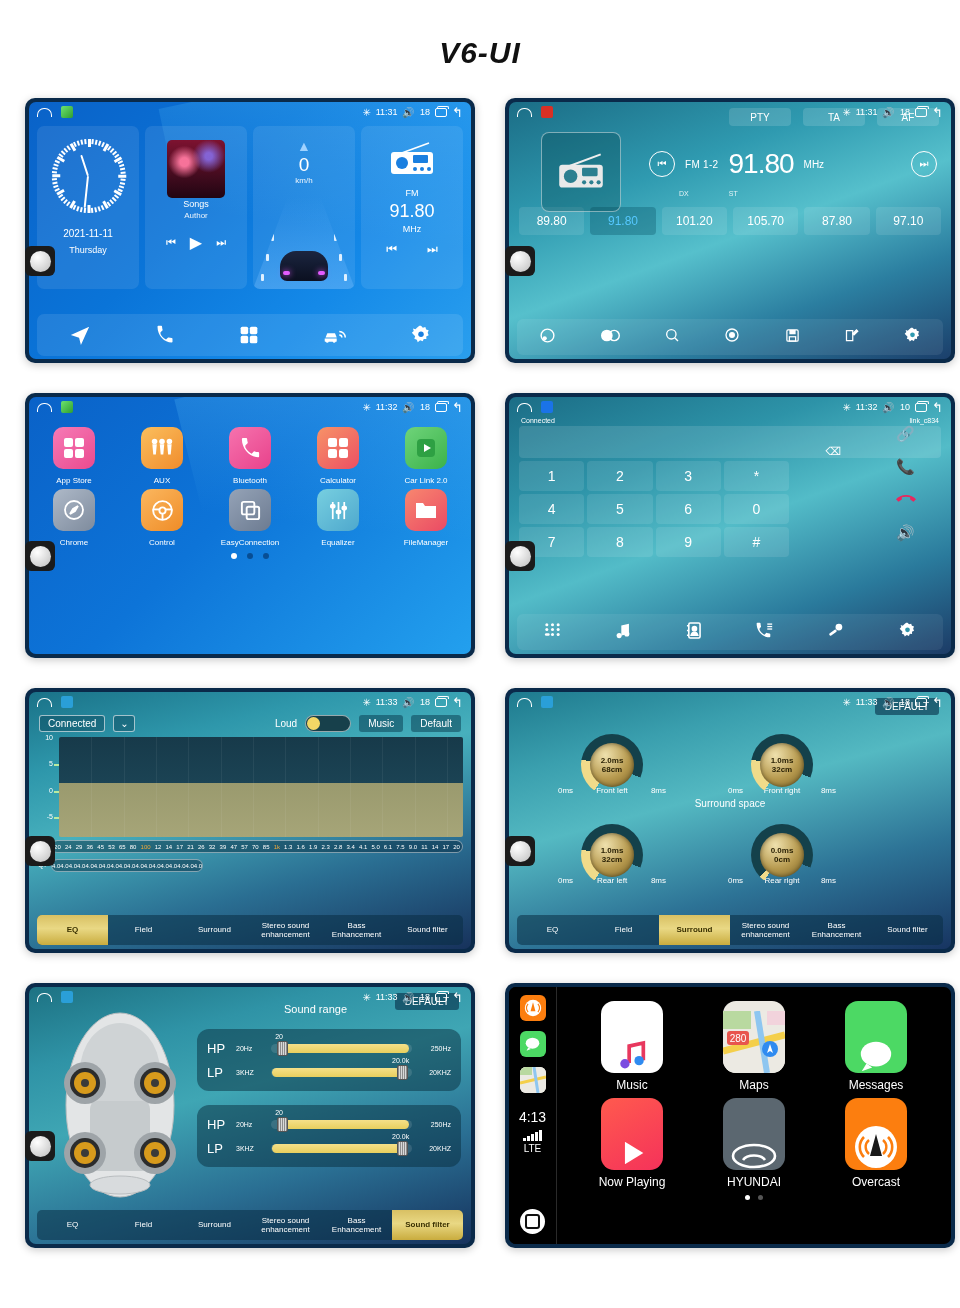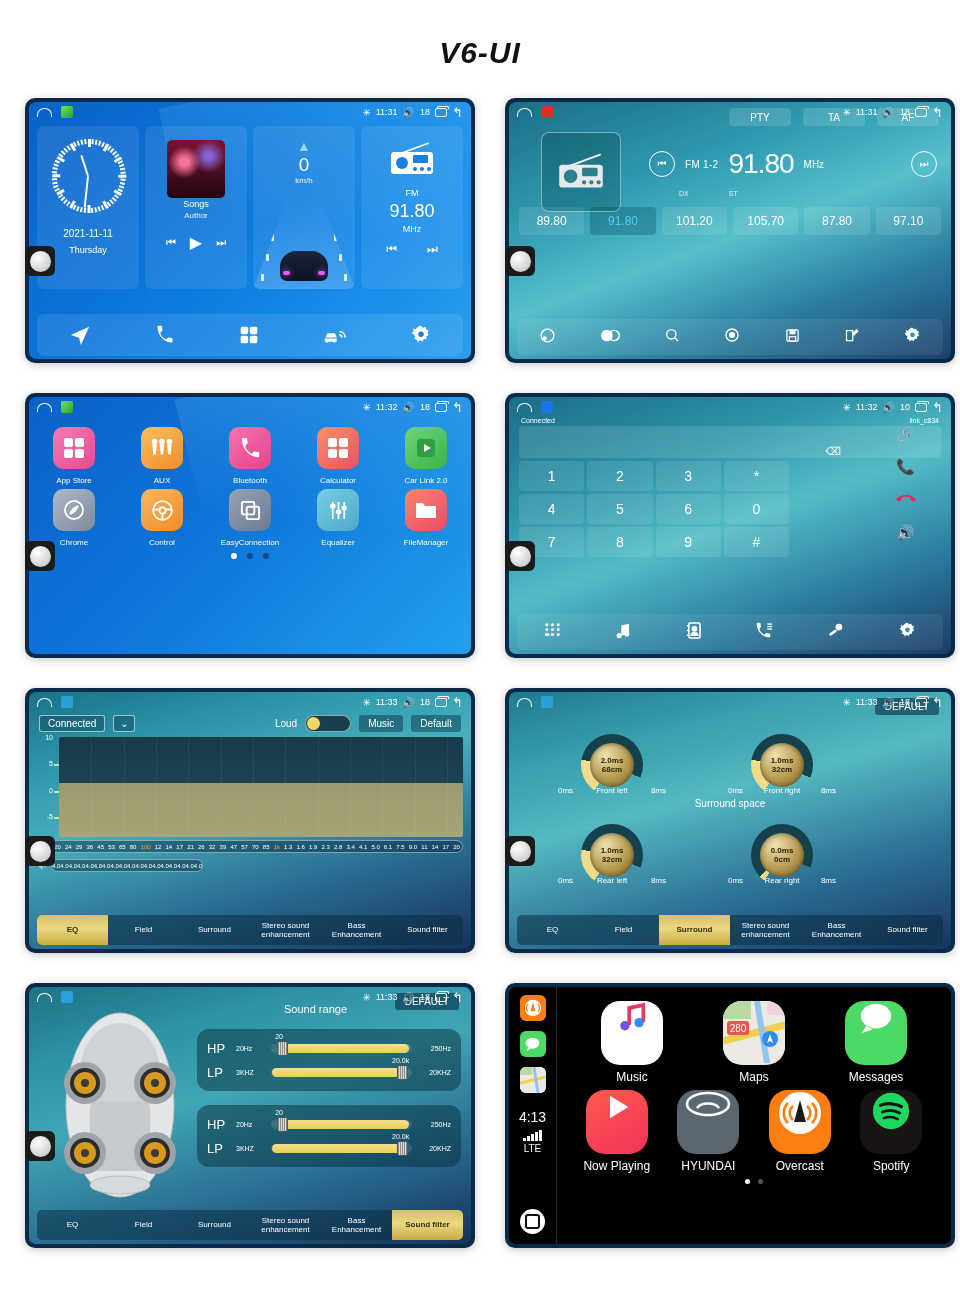--- a/index.html
+++ b/index.html
@@ -339,21 +339,21 @@
   .cp-lte { color:#fff; font-size: 10px; margin-top: 2px; }
   .cp-home {
     width: 25px; height: 25px; border-radius:50%; background:#fff;
     margin-top: auto; margin-bottom: 10px;
     display:flex; align-items:center; justify-content:center;
   }
   .cp-home::after { content:""; width:11px;height:11px;border:2px solid #111;border-radius:3px;}
   .cp-grid { position:absolute; left: 48px; right: 0; top: 0; bottom: 0; padding: 14px 14px 0 14px; }
   .cp-row { display:flex; justify-content: space-around; margin-bottom: 6px; }
   .cp-app { width: 80px; display:flex; flex-direction:column; align-items:center; }
-  .cp-icon { width: 62px; height: 64px; border-radius: 19px; display:flex;align-items:flex-start;justify-content:center; overflow:hidden;}
+  .cp-icon { width: 62px; height: 72px; border-radius: 13px; display:flex;align-items:flex-end;justify-content:center; overflow:hidden;}
   .cp-label { color:#fff; font-size: 12px; margin-top: 5px; }
   .cp-dots { display:flex; gap:8px; justify-content:center; margin-top: 2px; }
   .cp-dot { width:5px;height:5px;border-radius:50%;background:#555; }
   .cp-dot.on { background:#fff; }
 </style>
 </head>
 <body>
 
 <div class="page-title">V6-UI</div>
 
@@ -1283,31 +1283,20 @@
             <div class="cp-icon" style="background:#fc7e0f;">
               <svg width="46" height="46" viewBox="0 0 46 46">
                   <circle cx="23" cy="23" r="21" fill="#fff"></circle>
                   <path d="M23 10l6 22h-12z" fill="#1a1a1a"></path>
                   <path d="M11 13a14 14 0 0 0 0 20M35 13a14 14 0 0 1 0 20" stroke="#fc7e0f" stroke-width="2.6" fill="none"></path>
                   <path d="M16 16a9 9 0 0 0 0 14M30 16a9 9 0 0 1 0 14" stroke="#fc7e0f" stroke-width="2.4" fill="none"></path>
                 </svg>
             </div>
             <div class="cp-label">Overcast</div>
           </div>
-          <div class="cp-app">
-            <div class="cp-icon" style="background:#191414;">
-              <svg width="42" height="42" viewBox="0 0 44 44">
-                  <circle cx="22" cy="22" r="19" fill="#1ed760"></circle>
-                  <path d="M11 16c7-2.6 16-2 22 1.4" stroke="#191414" stroke-width="3.4" fill="none" stroke-linecap="round"></path>
-                  <path d="M13 23c6-2.2 13-1.6 18 1.2" stroke="#191414" stroke-width="3" fill="none" stroke-linecap="round"></path>
-                  <path d="M14.5 29.5c5-1.8 10.5-1.3 14.5 1" stroke="#191414" stroke-width="2.6" fill="none" stroke-linecap="round"></path>
-                </svg>
-            </div>
-            <div class="cp-label">Spotify</div>
-          </div>
         </div>
 
         <div class="cp-dots">
           <div class="cp-dot on"></div>
           <div class="cp-dot"></div>
         </div>
       </div>
     </div>
   </div>
 

